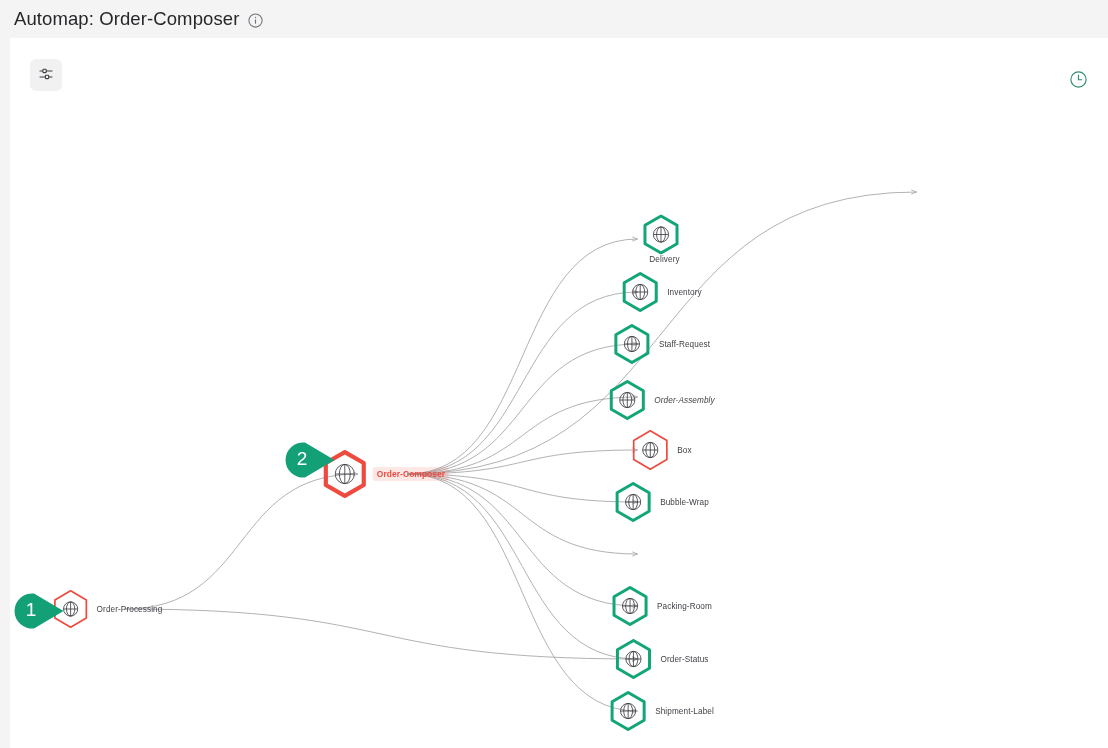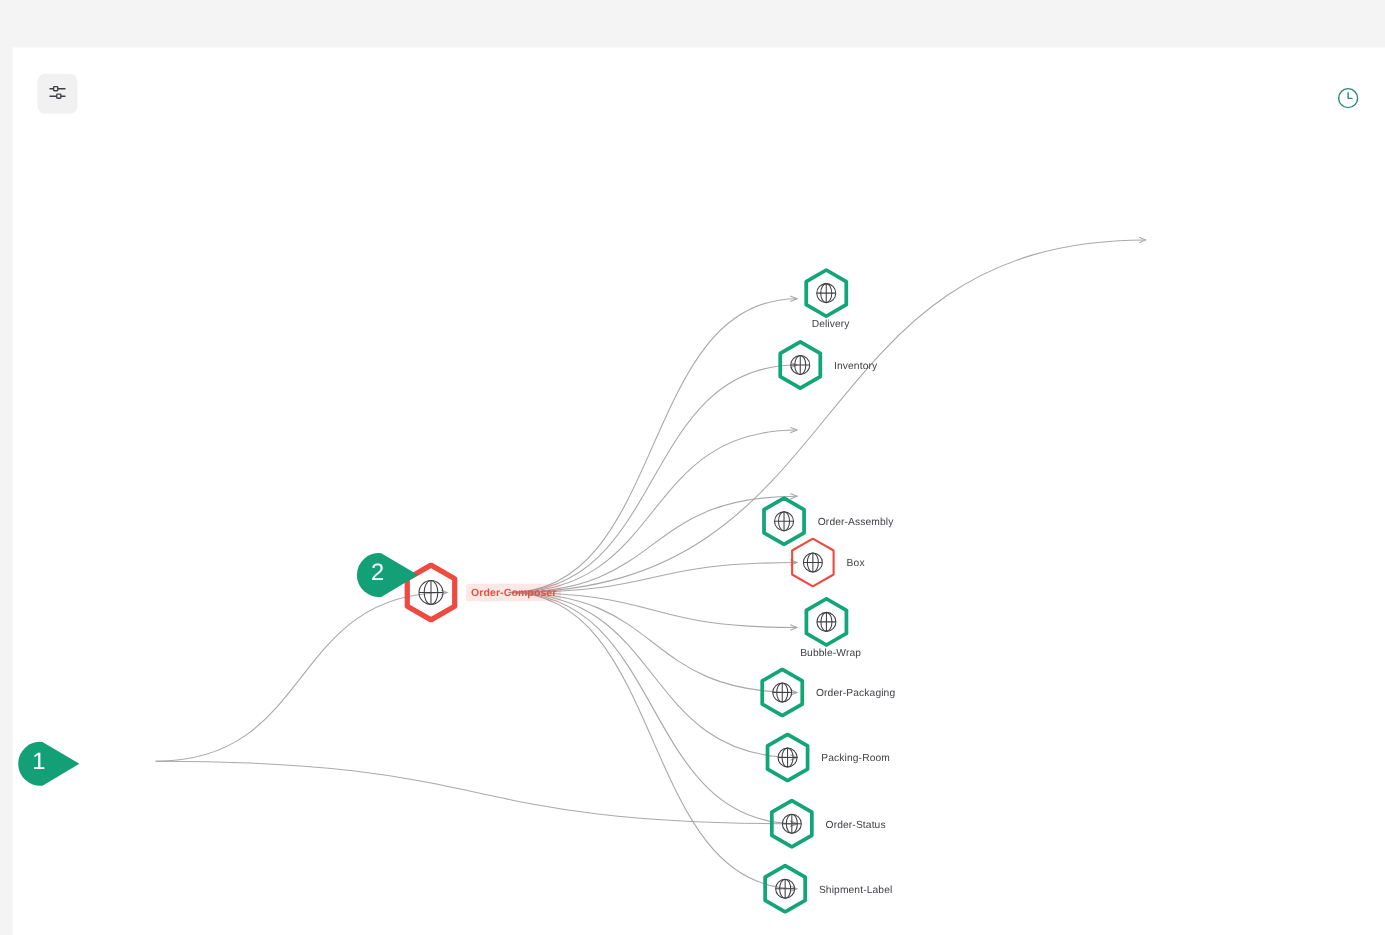--- a/index.html
+++ b/index.html
@@ -173,20 +173,30 @@
     left: -7px;
     top: -1px;
     pointer-events: none;
   }
 </style>
 </head>
 <body>
 
 <div id="app">
 
+  <div id="header">
+    <span id="page-title">Automap: Order-Composer</span>
+    <span id="info-icon">
+      <svg width="17" height="17" viewBox="0 0 17 17">
+        <circle cx="8.5" cy="8.5" r="6.6" fill="none" stroke="#71717a" stroke-width="1.05"></circle>
+        <circle cx="8.5" cy="5.4" r="0.72" fill="#71717a"></circle>
+        <rect x="7.95" y="7.2" width="1.1" height="4.5" rx="0.5" fill="#71717a"></rect>
+      </svg>
+    </span>
+  </div>
 
   <div id="canvas">
 
     <button id="filter-button">
       <span>
         <svg width="16" height="16" viewBox="0 0 16 16">
           <line x1="2" y1="5" x2="4.6" y2="5" stroke="#3f3f46" stroke-width="1.1" stroke-linecap="round"></line>
           <line x1="8.4" y1="5" x2="14" y2="5" stroke="#3f3f46" stroke-width="1.1" stroke-linecap="round"></line>
           <rect x="4.9" y="3.3" width="3.3" height="3.3" rx="0.6" fill="none" stroke="#3f3f46" stroke-width="1.1"></rect>
           <line x1="2" y1="11" x2="7.1" y2="11" stroke="#3f3f46" stroke-width="1.1" stroke-linecap="round"></line>
@@ -222,20 +232,36 @@
           <path d="M397.08,436 C523.866,436 500.81399999999996,464 627.6,464" class="edge-path" marker-end="url(#arrow)"></path>
           <path d="M397.08,436 C523.866,436 500.81399999999996,516 627.6,516" class="edge-path" marker-end="url(#arrow)"></path>
           <path d="M397.08,436 C523.866,436 500.81399999999996,568 627.6,568" class="edge-path" marker-end="url(#arrow)"></path>
           <path d="M397.08,436 C523.866,436 500.81399999999996,621 627.6,621" class="edge-path" marker-end="url(#arrow)"></path>
           <path d="M397.08,436 C523.866,436 500.81399999999996,673 627.6,673" class="edge-path" marker-end="url(#arrow)"></path>
           <path d="M397.08,436 C677.316,436 626.364,154 906.6,154" class="edge-path" marker-end="url(#arrow)"></path>
         </g>
     </svg>
 
     <div class="node-layer" id="node-layer">
+        <div class="node" style="left: 97px; top: 571px;">
+          <div class="hexwrap" style="width: 38px; height: 38px;">
+            <svg width="38" height="38" viewBox="0 0 38 38">
+              <polygon points="18.15,0.00 33.87,9.08 33.87,27.22 18.15,36.30 2.43,27.22 2.43,9.07" transform="translate(0.85,0.85)" fill="none" stroke="#ef4a3f" stroke-width="1.7" stroke-linejoin="round"></polygon>
+            </svg>
+            <span class="globe">
+              <svg width="16" height="16" viewBox="0 0 16 16">
+                <circle cx="8" cy="8" r="7.1" fill="none" stroke="#3f3f46" stroke-width="0.85"></circle>
+                <line x1="0.9" y1="8" x2="15.1" y2="8" stroke="#3f3f46" stroke-width="0.85"></line>
+                <line x1="8" y1="0.9" x2="8" y2="15.1" stroke="#3f3f46" stroke-width="0.85"></line>
+                <ellipse cx="8" cy="8" rx="4.16" ry="7.1" fill="none" stroke="#3f3f46" stroke-width="0.85"></ellipse>
+              </svg>
+            </span>
+          </div>
+          <span class="node-label">Order-Processing</span>
+        </div>
         <div class="node focus" style="left: 375px; top: 436px;">
           <div class="hexwrap" style="width: 48px; height: 48px;">
             <svg width="48" height="48" viewBox="0 0 48 48">
               <polygon points="21.90,0.00 40.87,10.95 40.87,32.85 21.90,43.80 2.93,32.85 2.93,10.95" transform="translate(2.1,2.1)" fill="none" stroke="#ef4a3f" stroke-width="4.2" stroke-linejoin="round"></polygon>
             </svg>
             <span class="globe">
               <svg width="21" height="21" viewBox="0 0 21 21">
                 <circle cx="10.5" cy="10.5" r="9.6" fill="none" stroke="#3f3f46" stroke-width="0.85"></circle>
                 <line x1="0.9" y1="10.5" x2="20.1" y2="10.5" stroke="#3f3f46" stroke-width="0.85"></line>
                 <line x1="10.5" y1="0.9" x2="10.5" y2="20.1" stroke="#3f3f46" stroke-width="0.85"></line>
@@ -270,21 +296,37 @@
               <svg width="17" height="17" viewBox="0 0 17 17">
                 <circle cx="8.5" cy="8.5" r="7.6" fill="none" stroke="#3f3f46" stroke-width="0.85"></circle>
                 <line x1="0.9" y1="8.5" x2="16.1" y2="8.5" stroke="#3f3f46" stroke-width="0.85"></line>
                 <line x1="8.5" y1="0.9" x2="8.5" y2="16.1" stroke="#3f3f46" stroke-width="0.85"></line>
                 <ellipse cx="8.5" cy="8.5" rx="4.42" ry="7.6" fill="none" stroke="#3f3f46" stroke-width="0.85"></ellipse>
               </svg>
             </span>
           </div>
           <span class="node-label">Inventory</span>
         </div>
-        <div class="node" style="left: 651px; top: 379px;">
+        <div class="node" style="left: 651px; top: 306px;">
+          <div class="hexwrap" style="width: 40px; height: 40px;">
+            <svg width="40" height="40" viewBox="0 0 40 40">
+              <polygon points="18.50,0.00 34.52,9.25 34.52,27.75 18.50,37.00 2.48,27.75 2.48,9.25" transform="translate(1.5,1.5)" fill="none" stroke="#12a578" stroke-width="3" stroke-linejoin="round"></polygon>
+            </svg>
+            <span class="globe">
+              <svg width="17" height="17" viewBox="0 0 17 17">
+                <circle cx="8.5" cy="8.5" r="7.6" fill="none" stroke="#3f3f46" stroke-width="0.85"></circle>
+                <line x1="0.9" y1="8.5" x2="16.1" y2="8.5" stroke="#3f3f46" stroke-width="0.85"></line>
+                <line x1="8.5" y1="0.9" x2="8.5" y2="16.1" stroke="#3f3f46" stroke-width="0.85"></line>
+                <ellipse cx="8.5" cy="8.5" rx="4.42" ry="7.6" fill="none" stroke="#3f3f46" stroke-width="0.85"></ellipse>
+              </svg>
+            </span>
+          </div>
+          <span class="node-label">Staff-Request</span>
+        </div>
+        <div class="node" style="left: 651px; top: 362px; font-style: italic;">
           <div class="hexwrap" style="width: 40px; height: 40px;">
             <svg width="40" height="40" viewBox="0 0 40 40">
               <polygon points="18.50,0.00 34.52,9.25 34.52,27.75 18.50,37.00 2.48,27.75 2.48,9.25" transform="translate(1.5,1.5)" fill="none" stroke="#12a578" stroke-width="3" stroke-linejoin="round"></polygon>
             </svg>
             <span class="globe">
               <svg width="17" height="17" viewBox="0 0 17 17">
                 <circle cx="8.5" cy="8.5" r="7.6" fill="none" stroke="#3f3f46" stroke-width="0.85"></circle>
                 <line x1="0.9" y1="8.5" x2="16.1" y2="8.5" stroke="#3f3f46" stroke-width="0.85"></line>
                 <line x1="8.5" y1="0.9" x2="8.5" y2="16.1" stroke="#3f3f46" stroke-width="0.85"></line>
                 <ellipse cx="8.5" cy="8.5" rx="4.42" ry="7.6" fill="none" stroke="#3f3f46" stroke-width="0.85"></ellipse>
@@ -302,51 +344,35 @@
               <svg width="17" height="17" viewBox="0 0 17 17">
                 <circle cx="8.5" cy="8.5" r="7.6" fill="none" stroke="#3f3f46" stroke-width="0.85"></circle>
                 <line x1="0.9" y1="8.5" x2="16.1" y2="8.5" stroke="#3f3f46" stroke-width="0.85"></line>
                 <line x1="8.5" y1="0.9" x2="8.5" y2="16.1" stroke="#3f3f46" stroke-width="0.85"></line>
                 <ellipse cx="8.5" cy="8.5" rx="4.42" ry="7.6" fill="none" stroke="#3f3f46" stroke-width="0.85"></ellipse>
               </svg>
             </span>
           </div>
           <span class="node-label">Box</span>
         </div>
-        <div class="node" style="left: 651px; top: 464px; flex-direction: column;">
+        <div class="node" style="left: 651px; top: 464px;">
           <div class="hexwrap" style="width: 40px; height: 40px;">
             <svg width="40" height="40" viewBox="0 0 40 40">
               <polygon points="18.50,0.00 34.52,9.25 34.52,27.75 18.50,37.00 2.48,27.75 2.48,9.25" transform="translate(1.5,1.5)" fill="none" stroke="#12a578" stroke-width="3" stroke-linejoin="round"></polygon>
             </svg>
             <span class="globe">
               <svg width="17" height="17" viewBox="0 0 17 17">
                 <circle cx="8.5" cy="8.5" r="7.6" fill="none" stroke="#3f3f46" stroke-width="0.85"></circle>
                 <line x1="0.9" y1="8.5" x2="16.1" y2="8.5" stroke="#3f3f46" stroke-width="0.85"></line>
                 <line x1="8.5" y1="0.9" x2="8.5" y2="16.1" stroke="#3f3f46" stroke-width="0.85"></line>
                 <ellipse cx="8.5" cy="8.5" rx="4.42" ry="7.6" fill="none" stroke="#3f3f46" stroke-width="0.85"></ellipse>
               </svg>
             </span>
           </div>
           <span class="node-label">Bubble-Wrap</span>
-        </div>
-        <div class="node" style="left: 651px; top: 516px;">
-          <div class="hexwrap" style="width: 40px; height: 40px;">
-            <svg width="40" height="40" viewBox="0 0 40 40">
-              <polygon points="18.50,0.00 34.52,9.25 34.52,27.75 18.50,37.00 2.48,27.75 2.48,9.25" transform="translate(1.5,1.5)" fill="none" stroke="#12a578" stroke-width="3" stroke-linejoin="round"></polygon>
-            </svg>
-            <span class="globe">
-              <svg width="17" height="17" viewBox="0 0 17 17">
-                <circle cx="8.5" cy="8.5" r="7.6" fill="none" stroke="#3f3f46" stroke-width="0.85"></circle>
-                <line x1="0.9" y1="8.5" x2="16.1" y2="8.5" stroke="#3f3f46" stroke-width="0.85"></line>
-                <line x1="8.5" y1="0.9" x2="8.5" y2="16.1" stroke="#3f3f46" stroke-width="0.85"></line>
-                <ellipse cx="8.5" cy="8.5" rx="4.42" ry="7.6" fill="none" stroke="#3f3f46" stroke-width="0.85"></ellipse>
-              </svg>
-            </span>
-          </div>
-          <span class="node-label">Order-Packaging</span>
         </div>
         <div class="node" style="left: 651px; top: 568px;">
           <div class="hexwrap" style="width: 40px; height: 40px;">
             <svg width="40" height="40" viewBox="0 0 40 40">
               <polygon points="18.50,0.00 34.52,9.25 34.52,27.75 18.50,37.00 2.48,27.75 2.48,9.25" transform="translate(1.5,1.5)" fill="none" stroke="#12a578" stroke-width="3" stroke-linejoin="round"></polygon>
             </svg>
             <span class="globe">
               <svg width="17" height="17" viewBox="0 0 17 17">
                 <circle cx="8.5" cy="8.5" r="7.6" fill="none" stroke="#3f3f46" stroke-width="0.85"></circle>
                 <line x1="0.9" y1="8.5" x2="16.1" y2="8.5" stroke="#3f3f46" stroke-width="0.85"></line>

